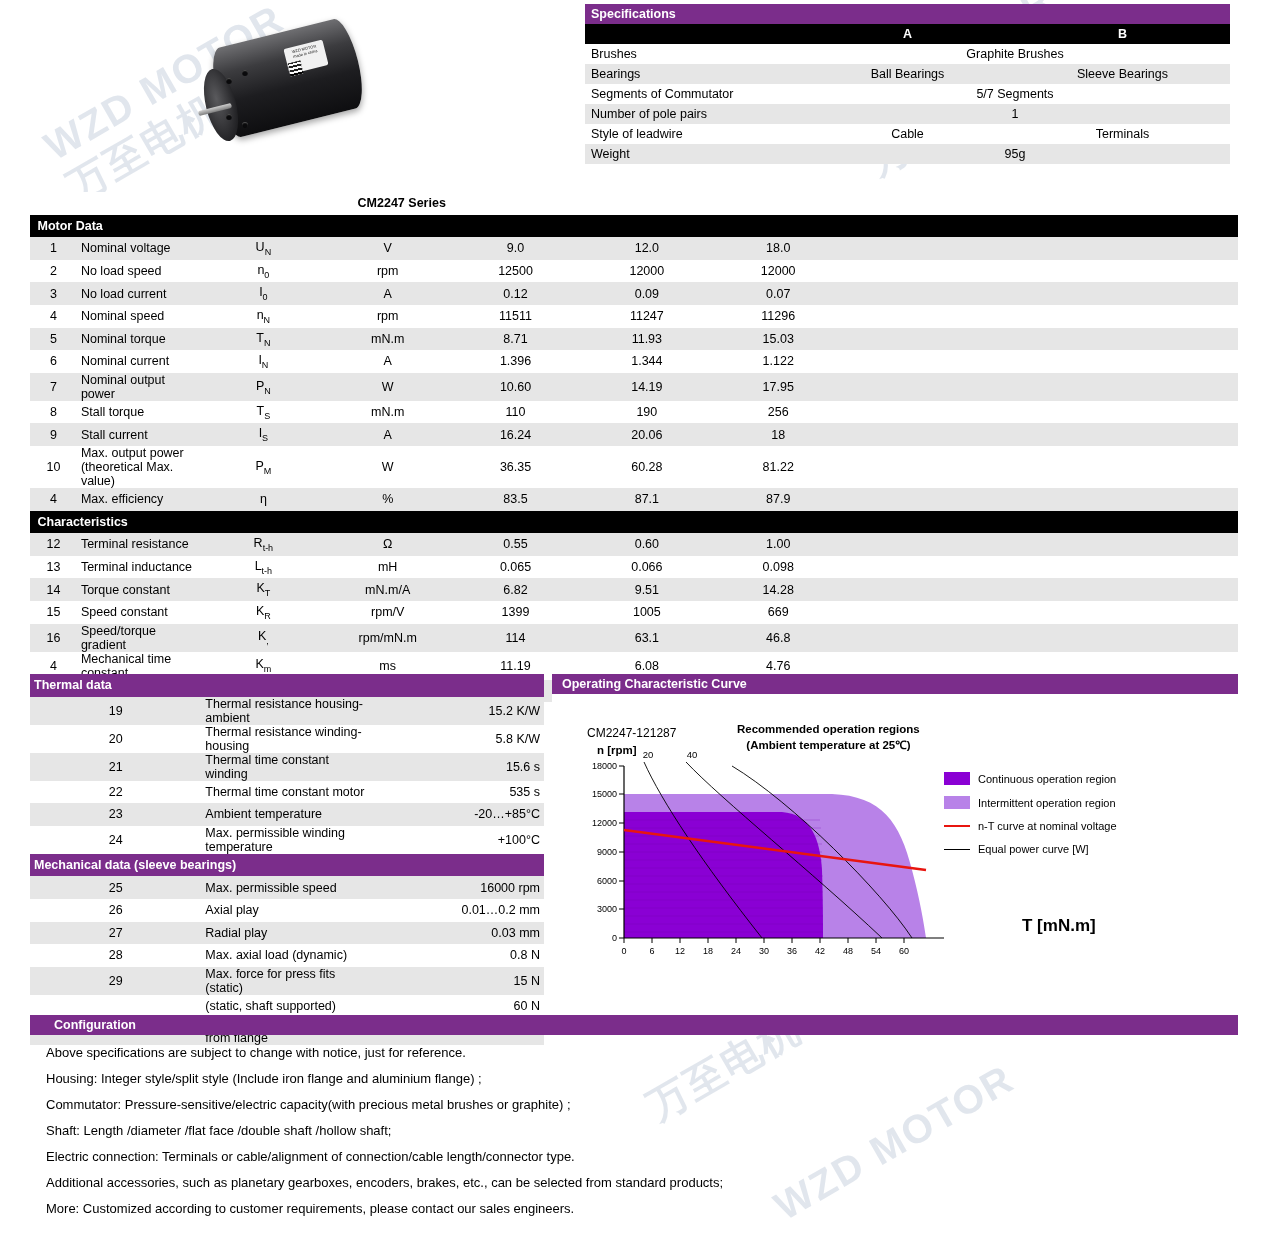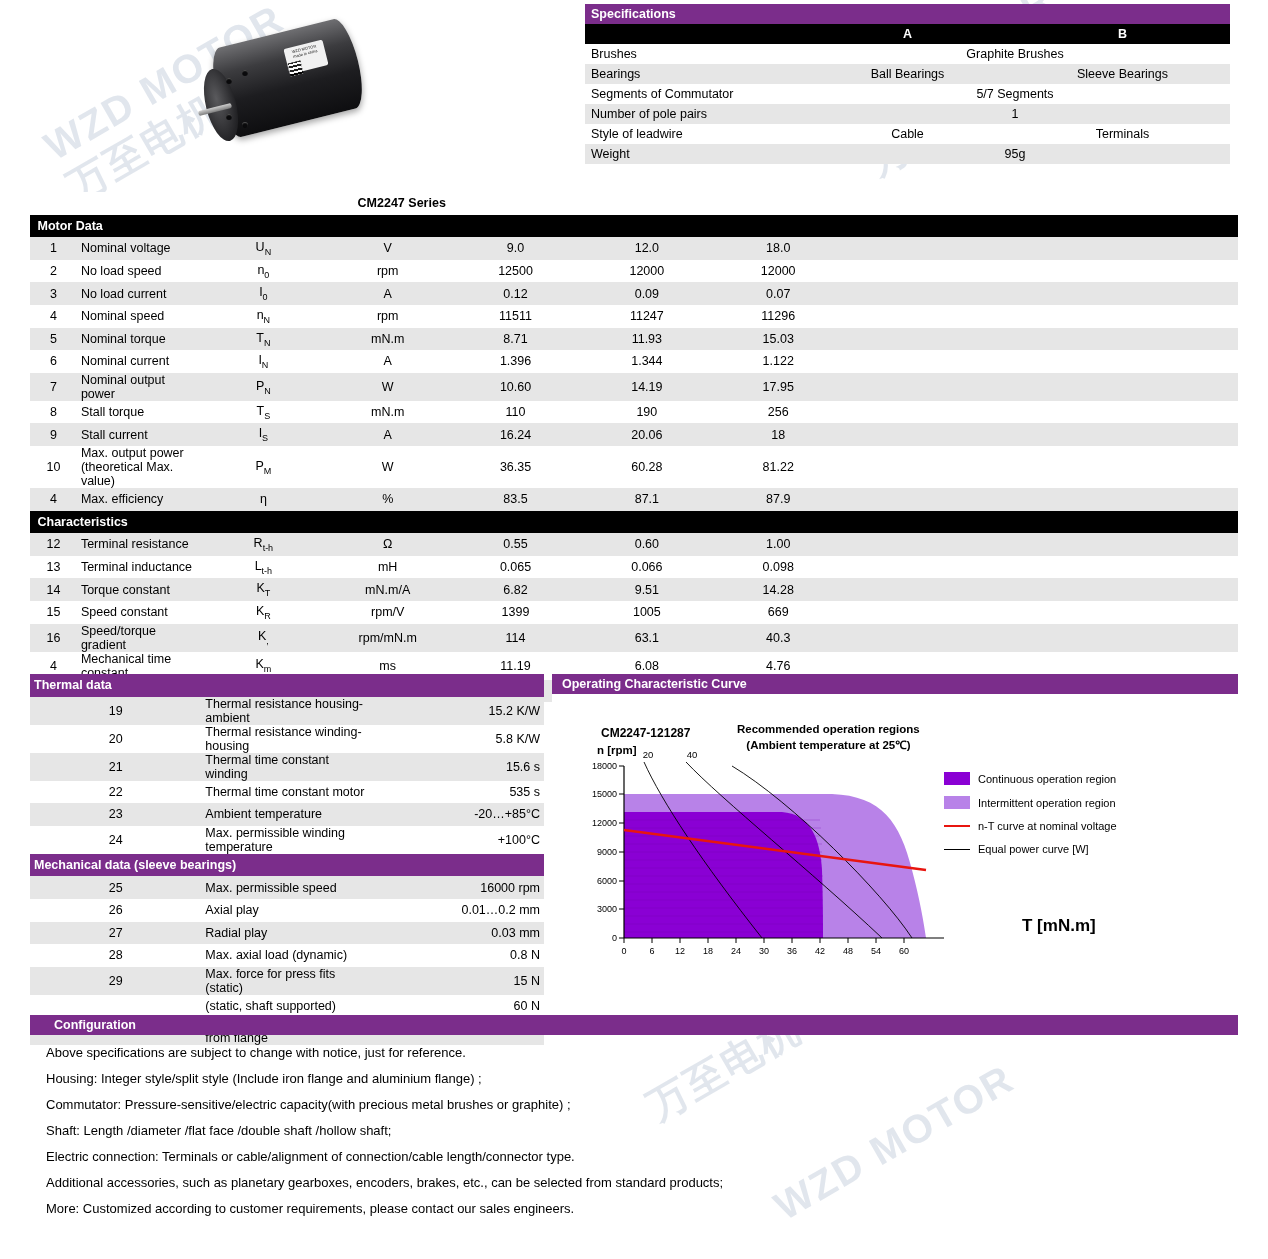--- a/index.html
+++ b/index.html
@@ -103,21 +103,21 @@
   .tm-wrap table{width:514px;table-layout:fixed;}
   .tm-wrap td{height:22.6px;font-size:12.5px;padding:0 4px;}
   .t-no{width:32px;text-align:center;}
   .t-name{width:330px;}
   .t-val{width:148px;text-align:right;padding-right:10px;}
 
   
   .curve-wrap{position:absolute;left:552px;top:674px;width:686px;}
   .curve-hdr{background:#7b2d8b;color:#fff;font-weight:bold;padding:3px 8px 3px 10px;font-size:12.5px;}
   .curve-body{position:relative;height:330px;background:#fff;}
-  .curve-title{position:absolute;left:49px;top:32px;font-size:12px;font-weight:bold;}
+  .curve-title{position:absolute;left:35px;top:32px;font-size:12px;font-weight:normal;}
   .curve-ylab{position:absolute;left:45px;top:50px;font-size:11.5px;font-weight:bold;}
   .curve-rec{position:absolute;left:185px;top:28px;font-size:11.5px;font-weight:bold;text-align:center;line-height:1.35;}
   .legend{position:absolute;left:392px;top:78px;font-size:11px;}
   .legend div{display:flex;align-items:center;margin-bottom:11px;}
   .sw{width:26px;height:13px;margin-right:8px;display:inline-block;}
   .sw-cont{background:#8a00d4;}
   .sw-int{background:#b882e8;}
   .sw-line{width:26px;height:0;border-top:2.5px solid #e8150f;margin-right:8px;}
   .sw-line2{width:26px;height:0;border-top:1.2px solid #000;margin-right:8px;}
   .xlab{position:absolute;left:470px;top:222px;font-size:17px;font-weight:bold;}
@@ -401,21 +401,21 @@
             <td class="c-val"></td>
             <td class="c-val"></td>
           </tr>
           <tr class="row-alt">
             <td class="c-no">16</td>
             <td class="c-name">Speed/torque gradient</td>
             <td class="c-sym">K<sub>,</sub></td>
             <td class="c-unit">rpm/mN.m</td>
             <td class="c-val">114</td>
             <td class="c-val">63.1</td>
-            <td class="c-val">40.3</td>
+            <td class="c-val">46.8</td>
             <td class="c-val"></td>
             <td class="c-val"></td>
             <td class="c-val"></td>
           </tr>
           <tr class="row-norm">
             <td class="c-no">4</td>
             <td class="c-name">Mechanical time constant</td>
             <td class="c-sym">K<sub>m</sub></td>
             <td class="c-unit">ms</td>
             <td class="c-val">11.19</td>

